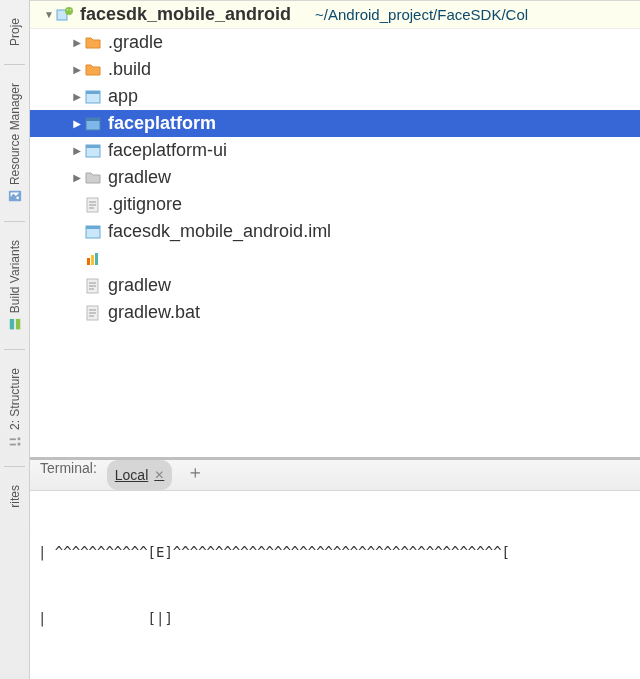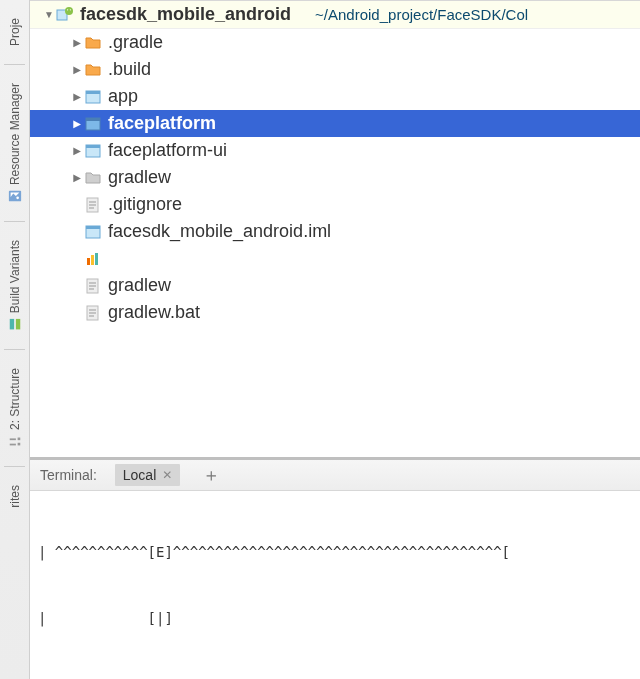--- a/index.html
+++ b/index.html
@@ -13,23 +13,23 @@
 .row { display: flex; align-items: center; height: 27px; white-space: nowrap; }
 .row.root { background: #fdfeee; border-bottom: 1px solid #eee; }
 .row.selected { background: #3766d6; color: #fff; }
 .arrow { width: 14px; display: inline-flex; justify-content: center; font-size: 10px; color: #777; }
 .row.selected .arrow { color: #fff; }
 .pad { display: inline-block; }
 .icon { width: 18px; height: 18px; display: inline-flex; align-items: center; justify-content: center; margin-right: 6px; }
 .name { font-size: 18px; }
 .name.bold { font-weight: 600; }
 .path { color: #0c4a6e; margin-left: 24px; font-size: 15px; }
-.terminal-tabs { background: linear-gradient(#f6f6f6,#ededed); border-top: 3px solid #bfbfbf; border-bottom: 1px solid #d7d7d7; height: 30px; display: flex; align-items: center; font-size: 14px; gap: 8px; }
+.terminal-tabs { background: linear-gradient(#f6f6f6,#ededed); border-top: 3px solid #bfbfbf; border-bottom: 1px solid #d7d7d7; height: 30px; display: flex; font-size: 14px; }
 .term-title { padding: 0 10px; color: #666; }
-.term-tab { background: #d6d6d6; border-radius: 1px; padding: 3px 8px; display: flex; align-items: center; gap: 6px; margin-right: 8px; }
+.term-tab { background: #d6d6d6; border-radius: 11px; padding: 3px 8px; display: flex; align-items: center; gap: 6px; margin-right: 8px; text-decoration: underline; }
 .term-tab .close { color: #888; font-size: 12px; }
 .term-add { color: #777; font-size: 18px; padding: 0 6px; }
 .terminal-body { font-family: Menlo, Consolas, monospace; font-size: 14px; padding: 6px 8px; line-height: 22px; white-space: pre; overflow: hidden; }
 svg { display: block; }
 </style>
 </head>
 <body>
 
 <div id="app">
   <div class="sidebar">

